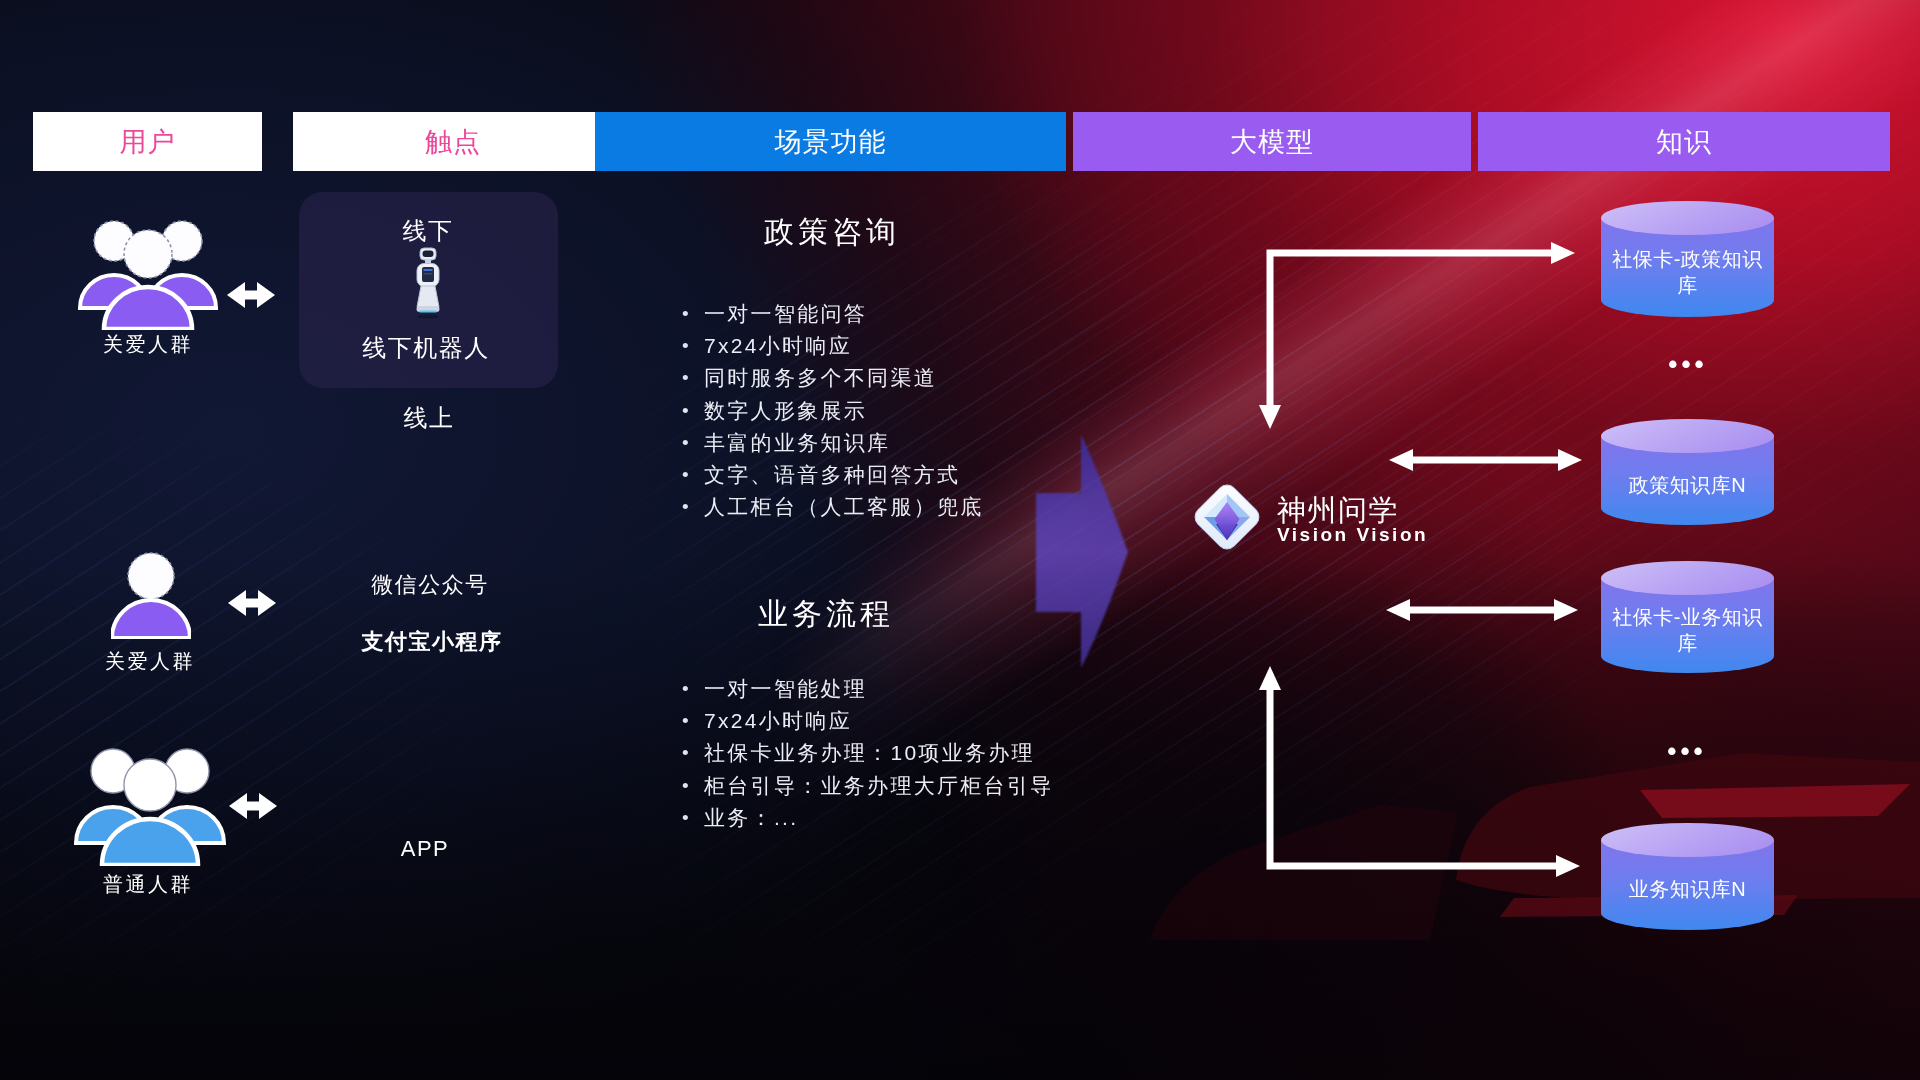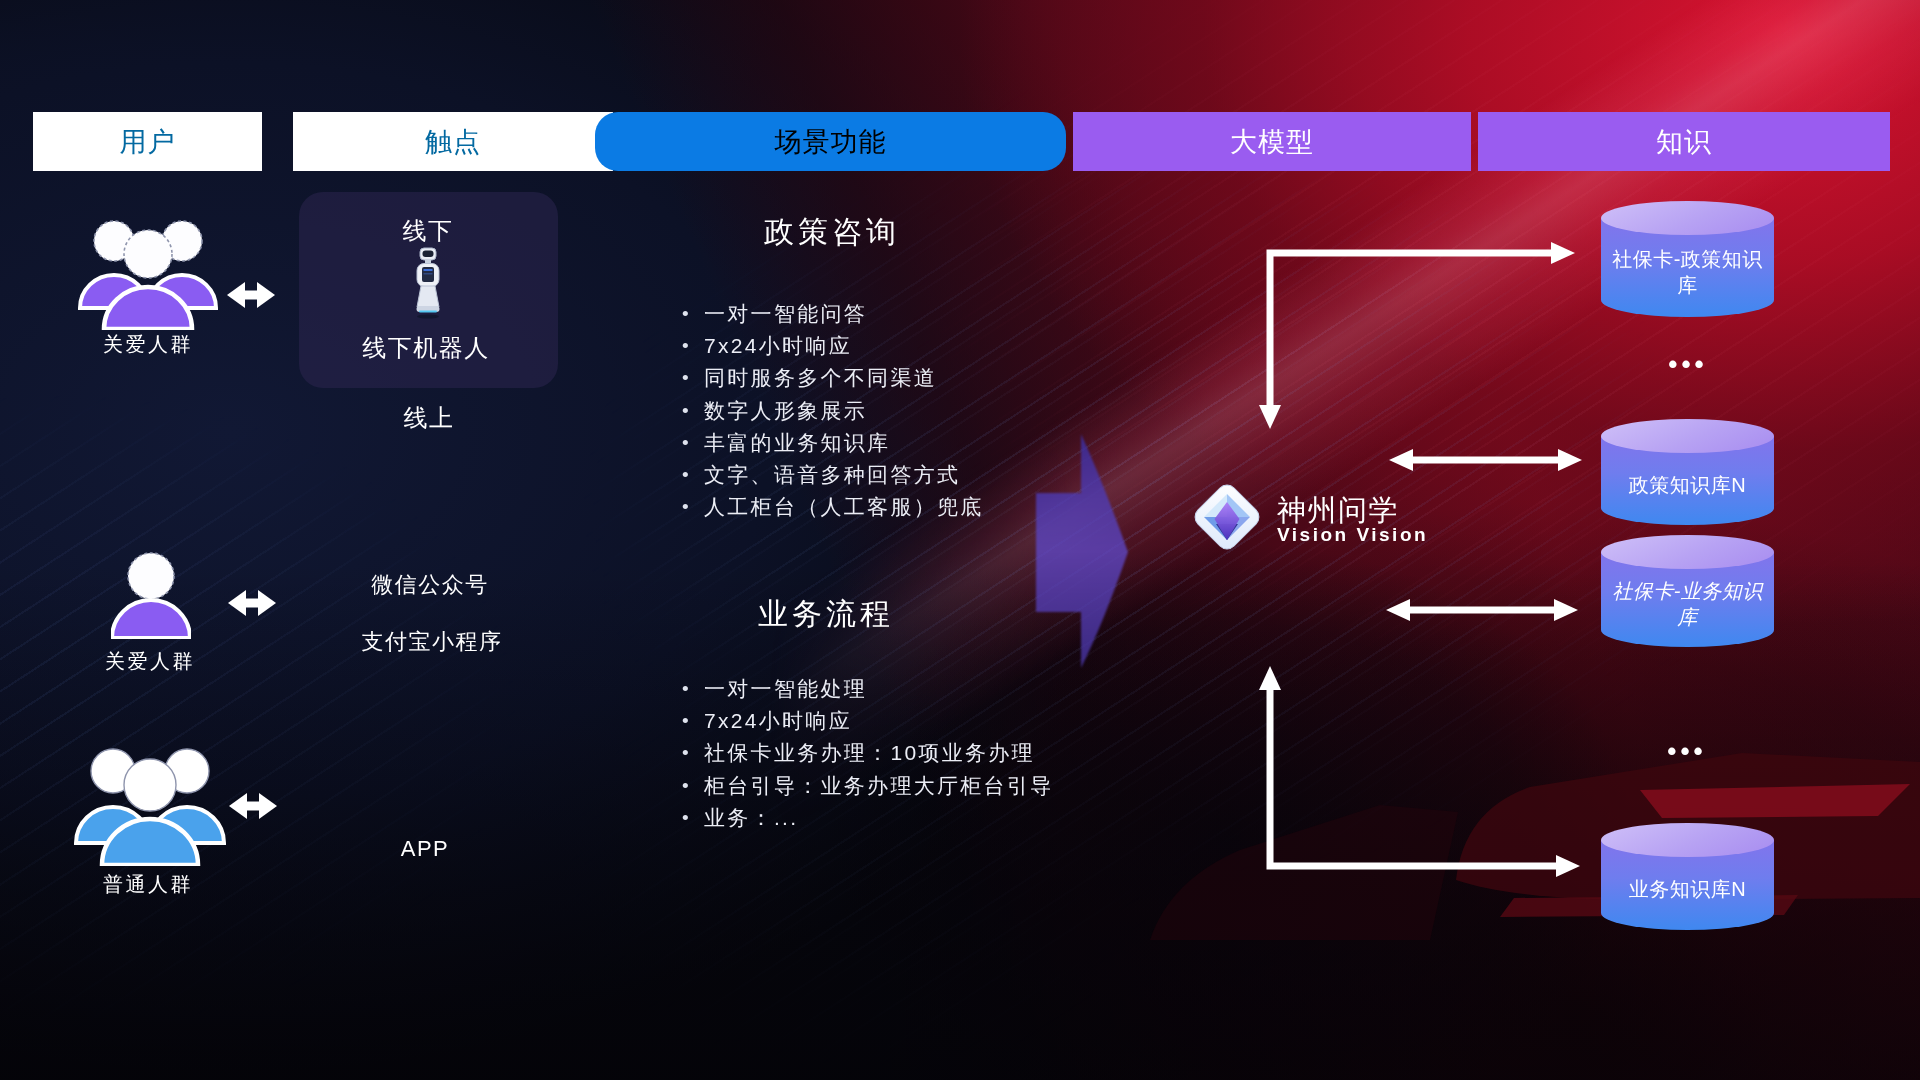--- a/index.html
+++ b/index.html
@@ -49,22 +49,22 @@
       rgba(255,120,150,0) 0px, rgba(255,120,150,0) 11px,
       rgba(255,130,160,0.07) 11px, rgba(255,130,160,0.07) 13px,
       rgba(255,120,150,0) 13px, rgba(255,120,150,0) 26px);
     -webkit-mask-image: radial-gradient(800px 520px at 78% 28%, rgba(0,0,0,0.85) 0%, rgba(0,0,0,0.4) 50%, transparent 75%);
     mask-image: radial-gradient(800px 520px at 78% 28%, rgba(0,0,0,0.85) 0%, rgba(0,0,0,0.4) 50%, transparent 75%);
   }
 
   
   .hdr { position:absolute; top:112px; height:59px; display:flex; align-items:center; justify-content:center;
          font-size:27px; letter-spacing:1px; }
-  .hdr.white { background:#fff; color:#0369a1; }
-  .hdr.blue  { background:#0b7be4; color:#000000;border-radius:23px; }
+  .hdr.white { background:#fff; color:#ec4899; }
+  .hdr.blue  { background:#0b7be4; color:#ffffff; }
   .hdr.purple{ background:#9a5cf0; color:#fff; }
   .hdr-users  { left:33px;  width:229px; }
   .hdr-touch  { left:269px; width:320px;margin-left:24px; }
   .hdr-scene  { left:595px; width:471px; }
   .hdr-model  { left:1073px; width:398px; }
   .hdr-know   { left:1478px; width:412px; }
 
   
   .ctext { position:absolute; text-align:center; color:#fff; }
 
@@ -184,21 +184,21 @@
     <rect x="13.5" y="26" width="9" height="1.5" fill="#31497e"></rect>
     <path d="M11 39 L25 39 L29 60 L7 60 Z" fill="#e4e9f2" stroke="#b9c2d4" stroke-width="1"></path>
     <rect x="6.5" y="59" width="23" height="6" rx="3" fill="#cdd5e3"></rect>
     <rect x="9" y="63.5" width="18" height="2" rx="1" fill="#54c8f2"></rect>
     <ellipse cx="18" cy="69.5" rx="11" ry="2" fill="#0a1020" opacity="0.55"></ellipse>
   </svg>
   <div class="ctext touch-label" style="left:276px; top:332px; font-size:24px;">线下机器人</div>
 
   <div class="ctext touch-label" style="left:279px; top:402px; font-size:24px;">线上</div>
   <div class="ctext touch-label" style="left:280px; top:570px;">微信公众号</div>
-  <div class="ctext touch-label" style="left:282px; top:627px;">支付宝小程序</div>
+  <div class="ctext touch-label" style="left:282px; top:627px;font-weight:bold;">支付宝小程序</div>
   <div class="ctext touch-label" style="left:275px; top:836px;">APP</div>
 
   <div class="scene-title" style="left:682px; top:212px;">政策咨询</div>
   <ul class="bullets" style="left:672px; top:290px;">
     <li>一对一智能问答</li>
     <li>7x24小时响应</li>
     <li>同时服务多个不同渠道</li>
     <li>数字人形象展示</li>
     <li>丰富的业务知识库</li>
     <li>文字、语音多种回答方式</li>
@@ -240,21 +240,21 @@
     <div class="body"></div>
     <div class="top"></div>
     <div class="label">社保卡-政策知识库</div>
   </div>
   <div class="dots" style="left:1628px; top:349px;">•••</div>
   <div class="db" style="top:419px; height:106px;">
     <div class="body"></div>
     <div class="top"></div>
     <div class="label">政策知识库N</div>
   </div>
-  <div class="db" style="top:535px; height:112px;font-style:italic;">
+  <div class="db" style="top:561px; height:112px;">
     <div class="body"></div>
     <div class="top"></div>
     <div class="label">社保卡-业务知识库</div>
   </div>
   <div class="dots" style="left:1627px; top:736px;">•••</div>
   <div class="db" style="top:823px; height:107px;">
     <div class="body"></div>
     <div class="top"></div>
     <div class="label">业务知识库N</div>
   </div>

